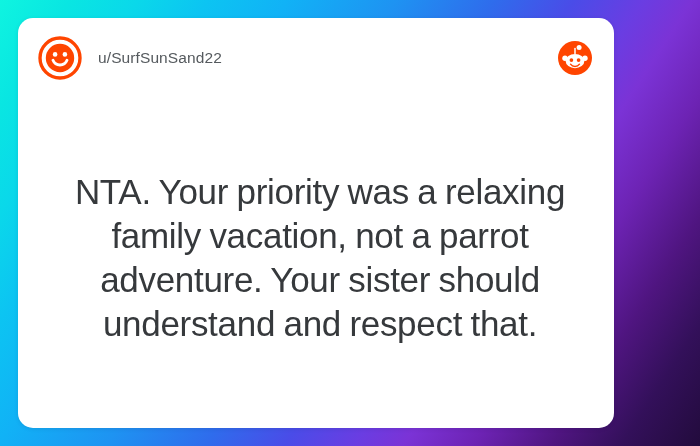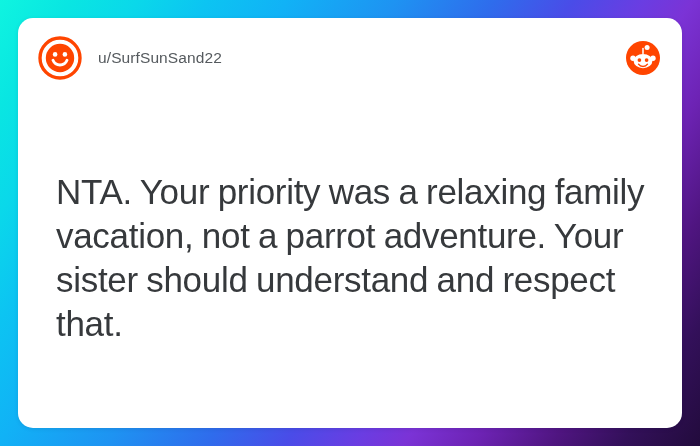--- a/index.html
+++ b/index.html
@@ -35,21 +35,21 @@
         #4f1580 85%,
         #33105a 92%,
         #220b3c 100%);
   }
 
   
   #card {
     position: absolute;
     left: 18px;
     top: 18px;
-    width: 664px;
+    width: 596px;
     height: 410px;
     background: #ffffff;
     border-radius: 15px;
     box-sizing: border-box;
     box-shadow: 0 1px 4px rgba(10, 20, 60, 0.10);
     overflow: hidden;
   }
 
   
   #card-header {
@@ -88,20 +88,21 @@
     flex: 0 0 34px;
     display: block;
   }
 
   
   #card-body {
     position: absolute;
     left: 38px;
     top: 152px;
     right: 30px;
+    text-align: center;
   }
 
   #comment-text {
     font-size: 35px;
     line-height: 44px;
     color: #36393c;
     letter-spacing: -0.3px;
     font-family: "Liberation Sans", sans-serif;
     font-weight: 400;
     margin: 0;

